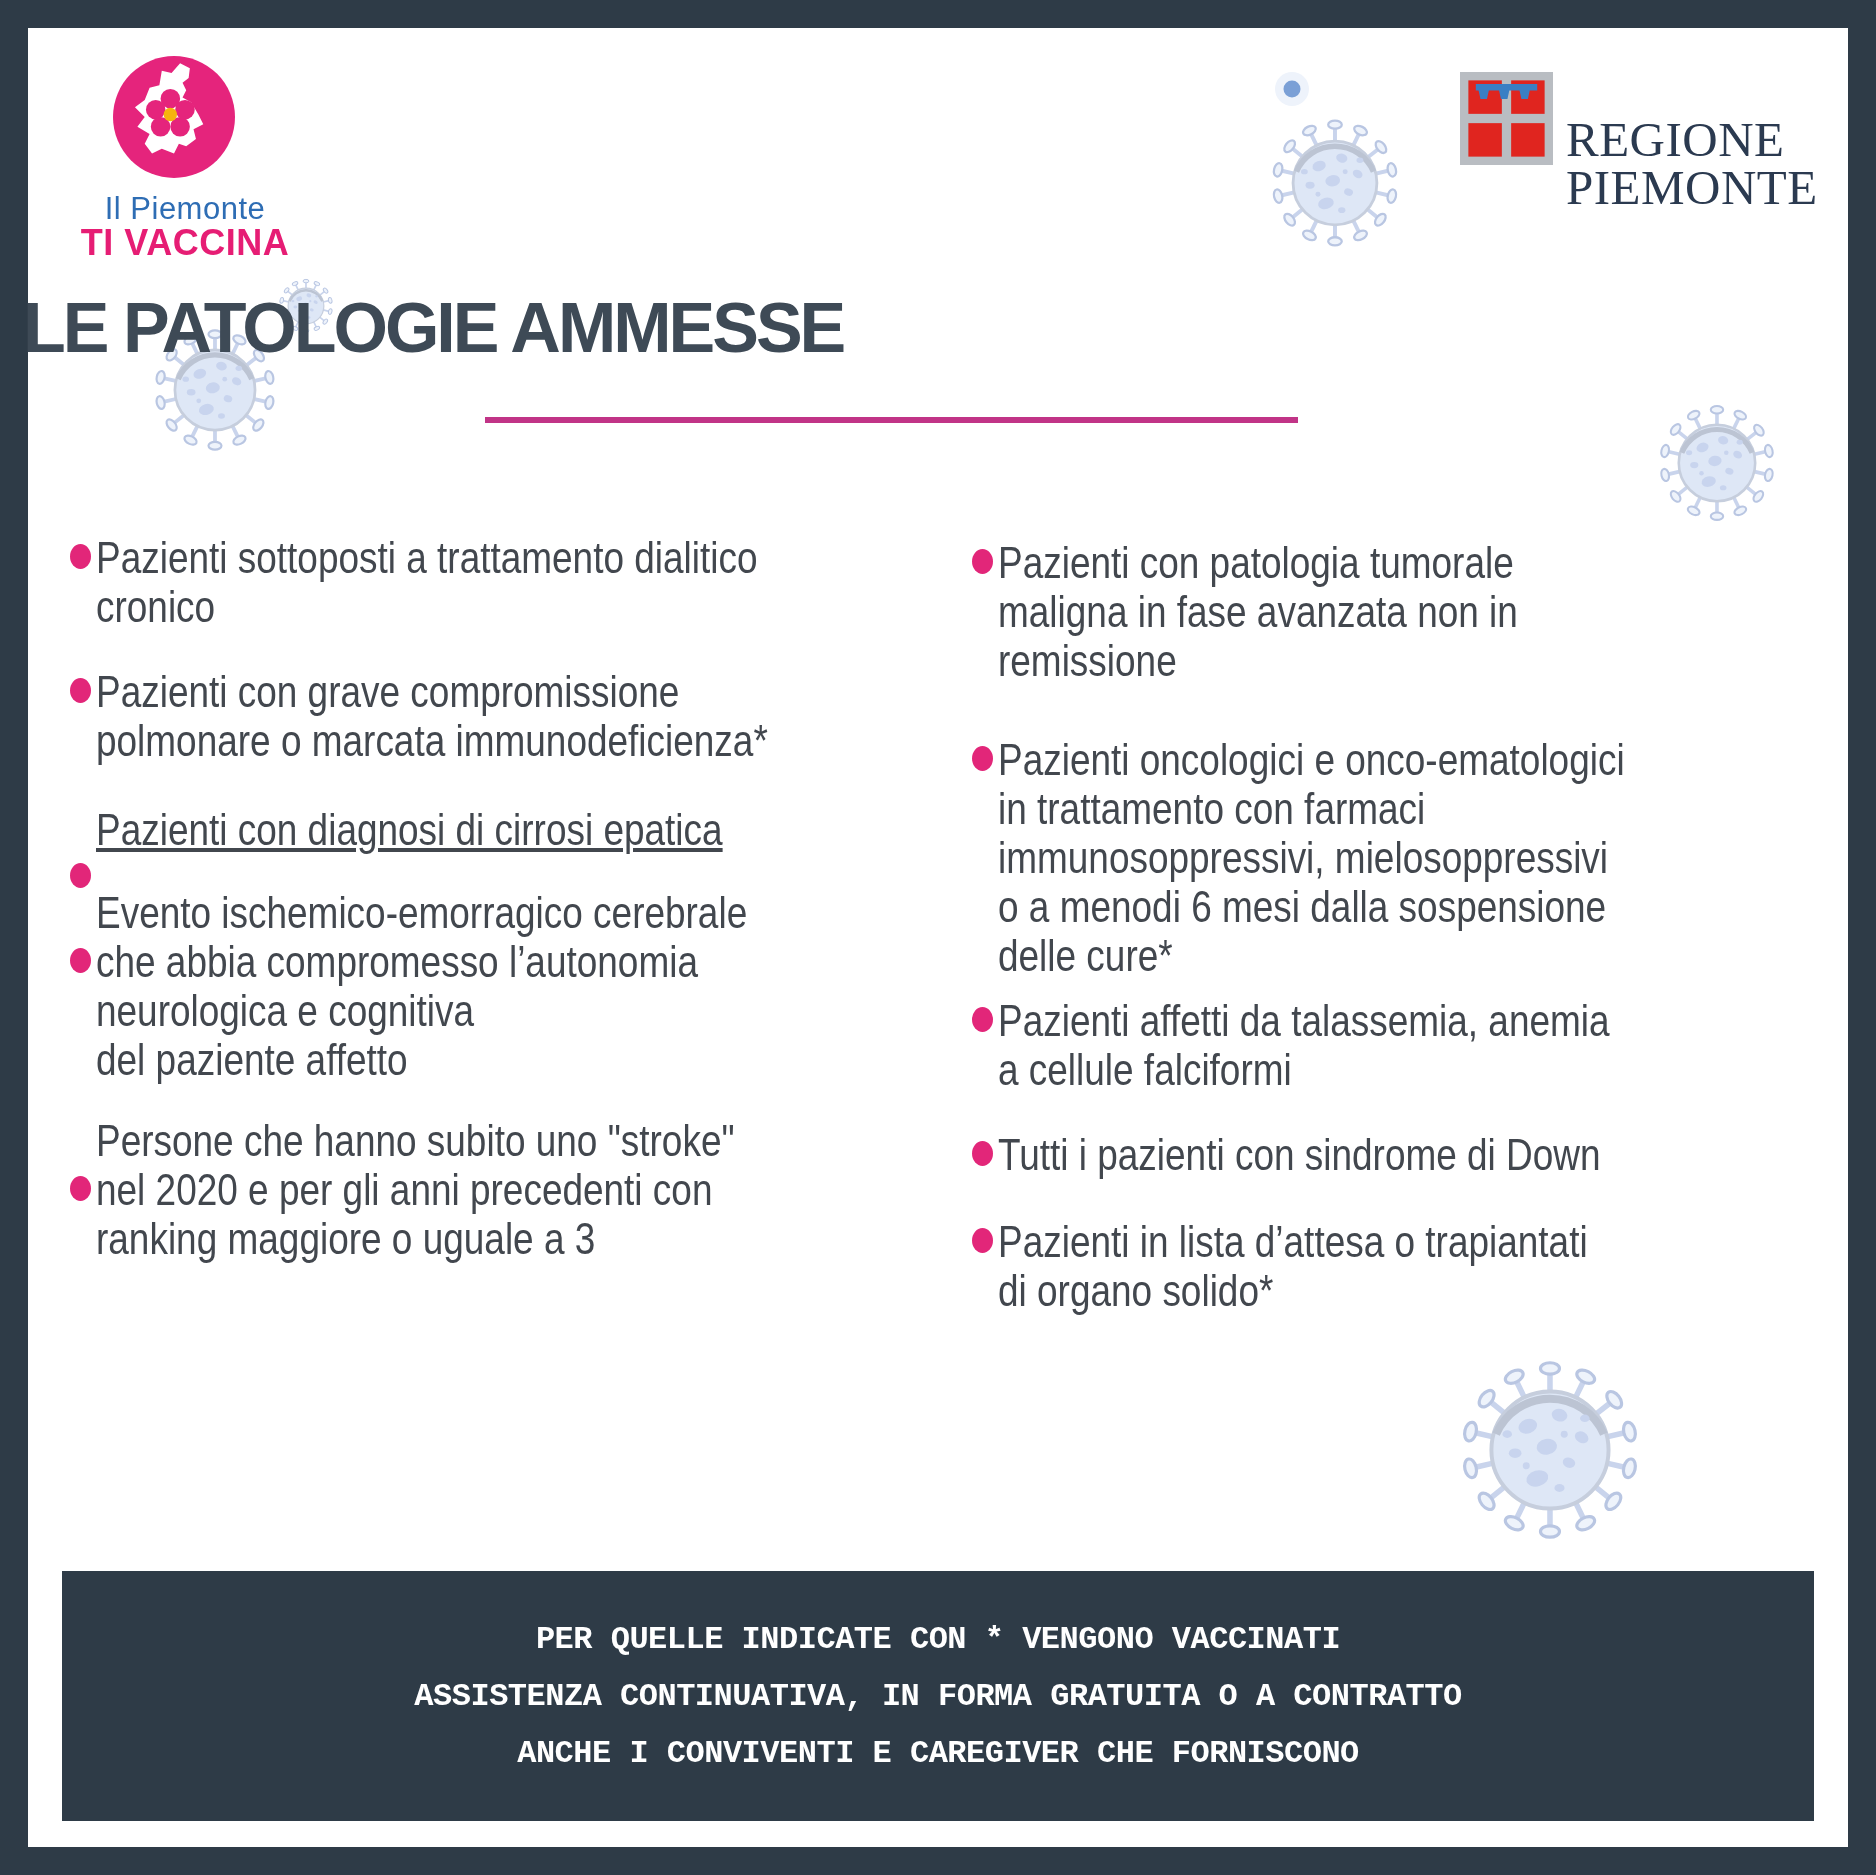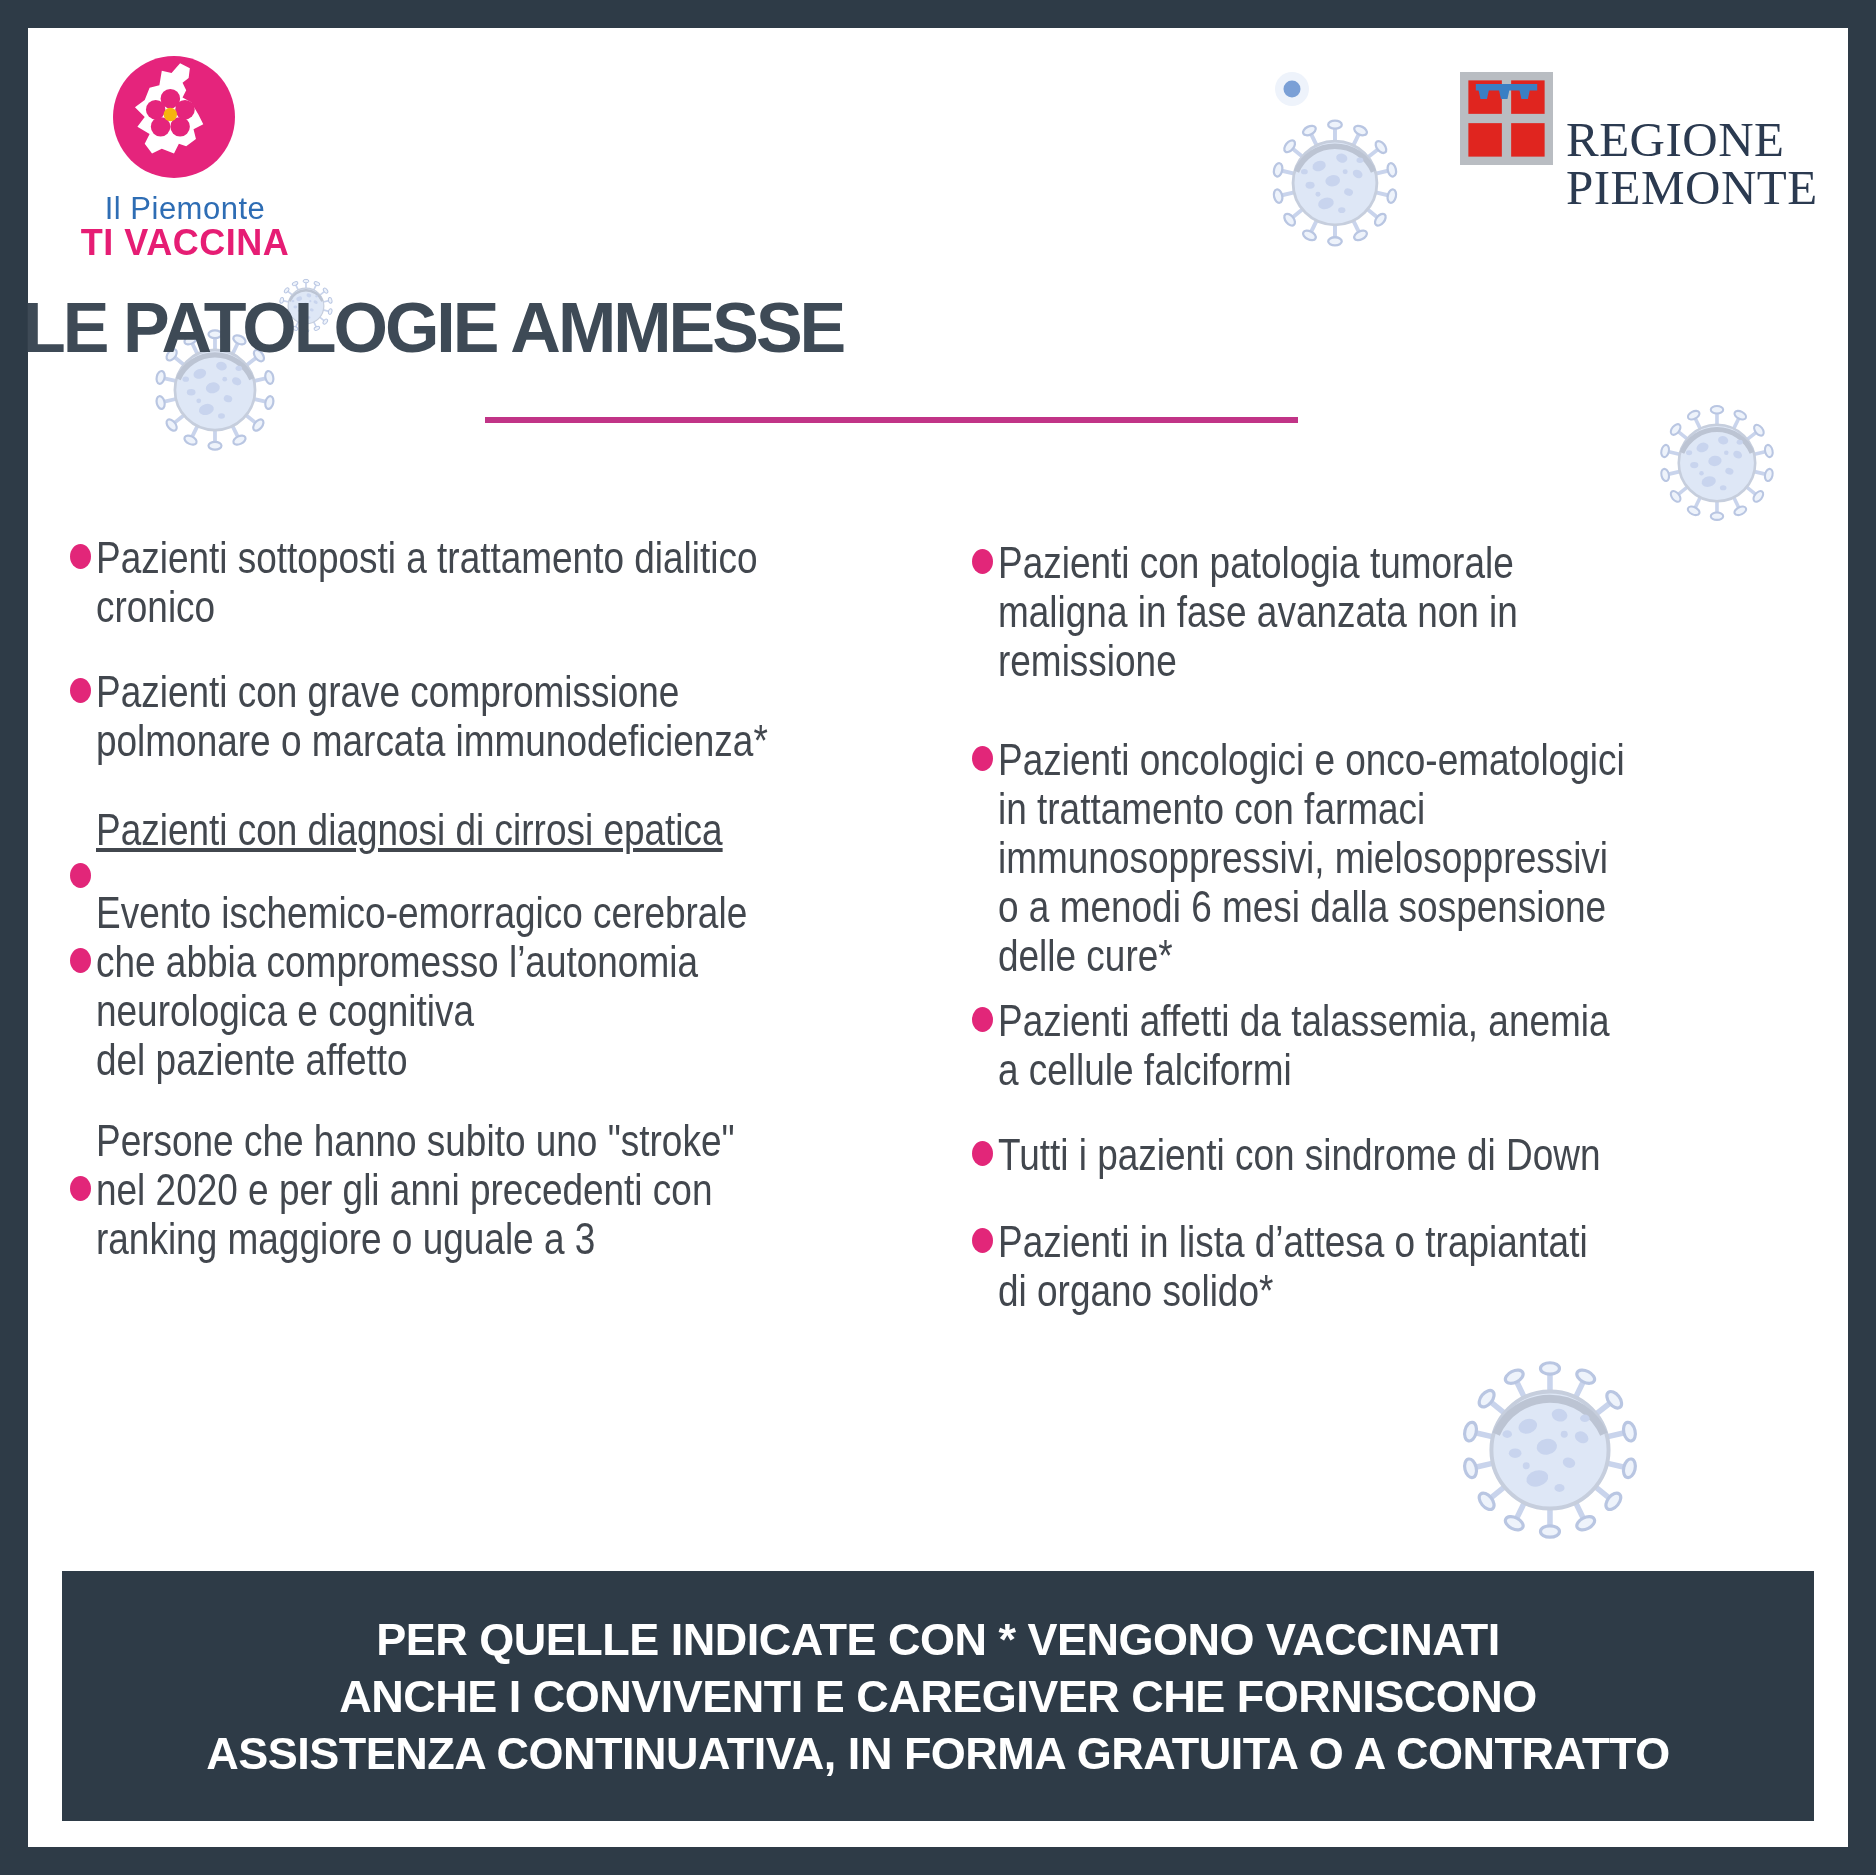--- a/index.html
+++ b/index.html
@@ -47,22 +47,22 @@
   .col-left .item:nth-child(4){margin-bottom:32px;}
   .col-left .item:nth-child(5){margin-bottom:48px;}
   .col-left .item:nth-child(6){margin-bottom:27px;}
   .col-right .item:nth-child(1){margin-bottom:50px;}
   .col-right .item:nth-child(2){margin-bottom:16px;}
   .col-right .item:nth-child(3){margin-bottom:36px;}
   .col-right .item:nth-child(4){margin-bottom:38px;}
   
   .footer-banner{position:absolute;left:62px;top:1571px;width:1752px;height:250px;
     background:#2e3b47;display:flex;flex-direction:column;justify-content:center;align-items:center;}
-  .footer-line{color:#ffffff;font-weight:bold;font-size:45px;line-height:57px;
-    letter-spacing:-0.5px;white-space:nowrap;text-align:center;}
+  .footer-line{color:#ffffff;font-weight:bold;font-size:32px;line-height:57px;
+    letter-spacing:-0.5px;white-space:nowrap;text-align:center;font-family:Liberation Mono, monospace;}
 </style>
 </head>
 <body>
 
 <div id="poster">
   <div id="canvas"></div>
 
   <svg id="virus-layer" width="1876" height="1875" viewBox="0 0 1876 1875" xmlns="http://www.w3.org/2000/svg">
     <defs>
       <g id="spike">
@@ -216,16 +216,16 @@
       <span class="bullet b0"></span>
       <div class="lines">
         <span class="line">Pazienti in lista d’attesa o trapiantati</span>
         <span class="line">di organo solido*</span>
       </div>
     </div>
   </div>
 
   <div class="footer-banner">
     <div class="footer-line">PER QUELLE INDICATE CON * VENGONO VACCINATI</div>
+    <div class="footer-line">ASSISTENZA CONTINUATIVA, IN FORMA GRATUITA O A CONTRATTO</div>
     <div class="footer-line">ANCHE I CONVIVENTI E CAREGIVER CHE FORNISCONO</div>
-    <div class="footer-line">ASSISTENZA CONTINUATIVA, IN FORMA GRATUITA O A CONTRATTO</div>
   </div>
 </div>
 
 </body></html>

